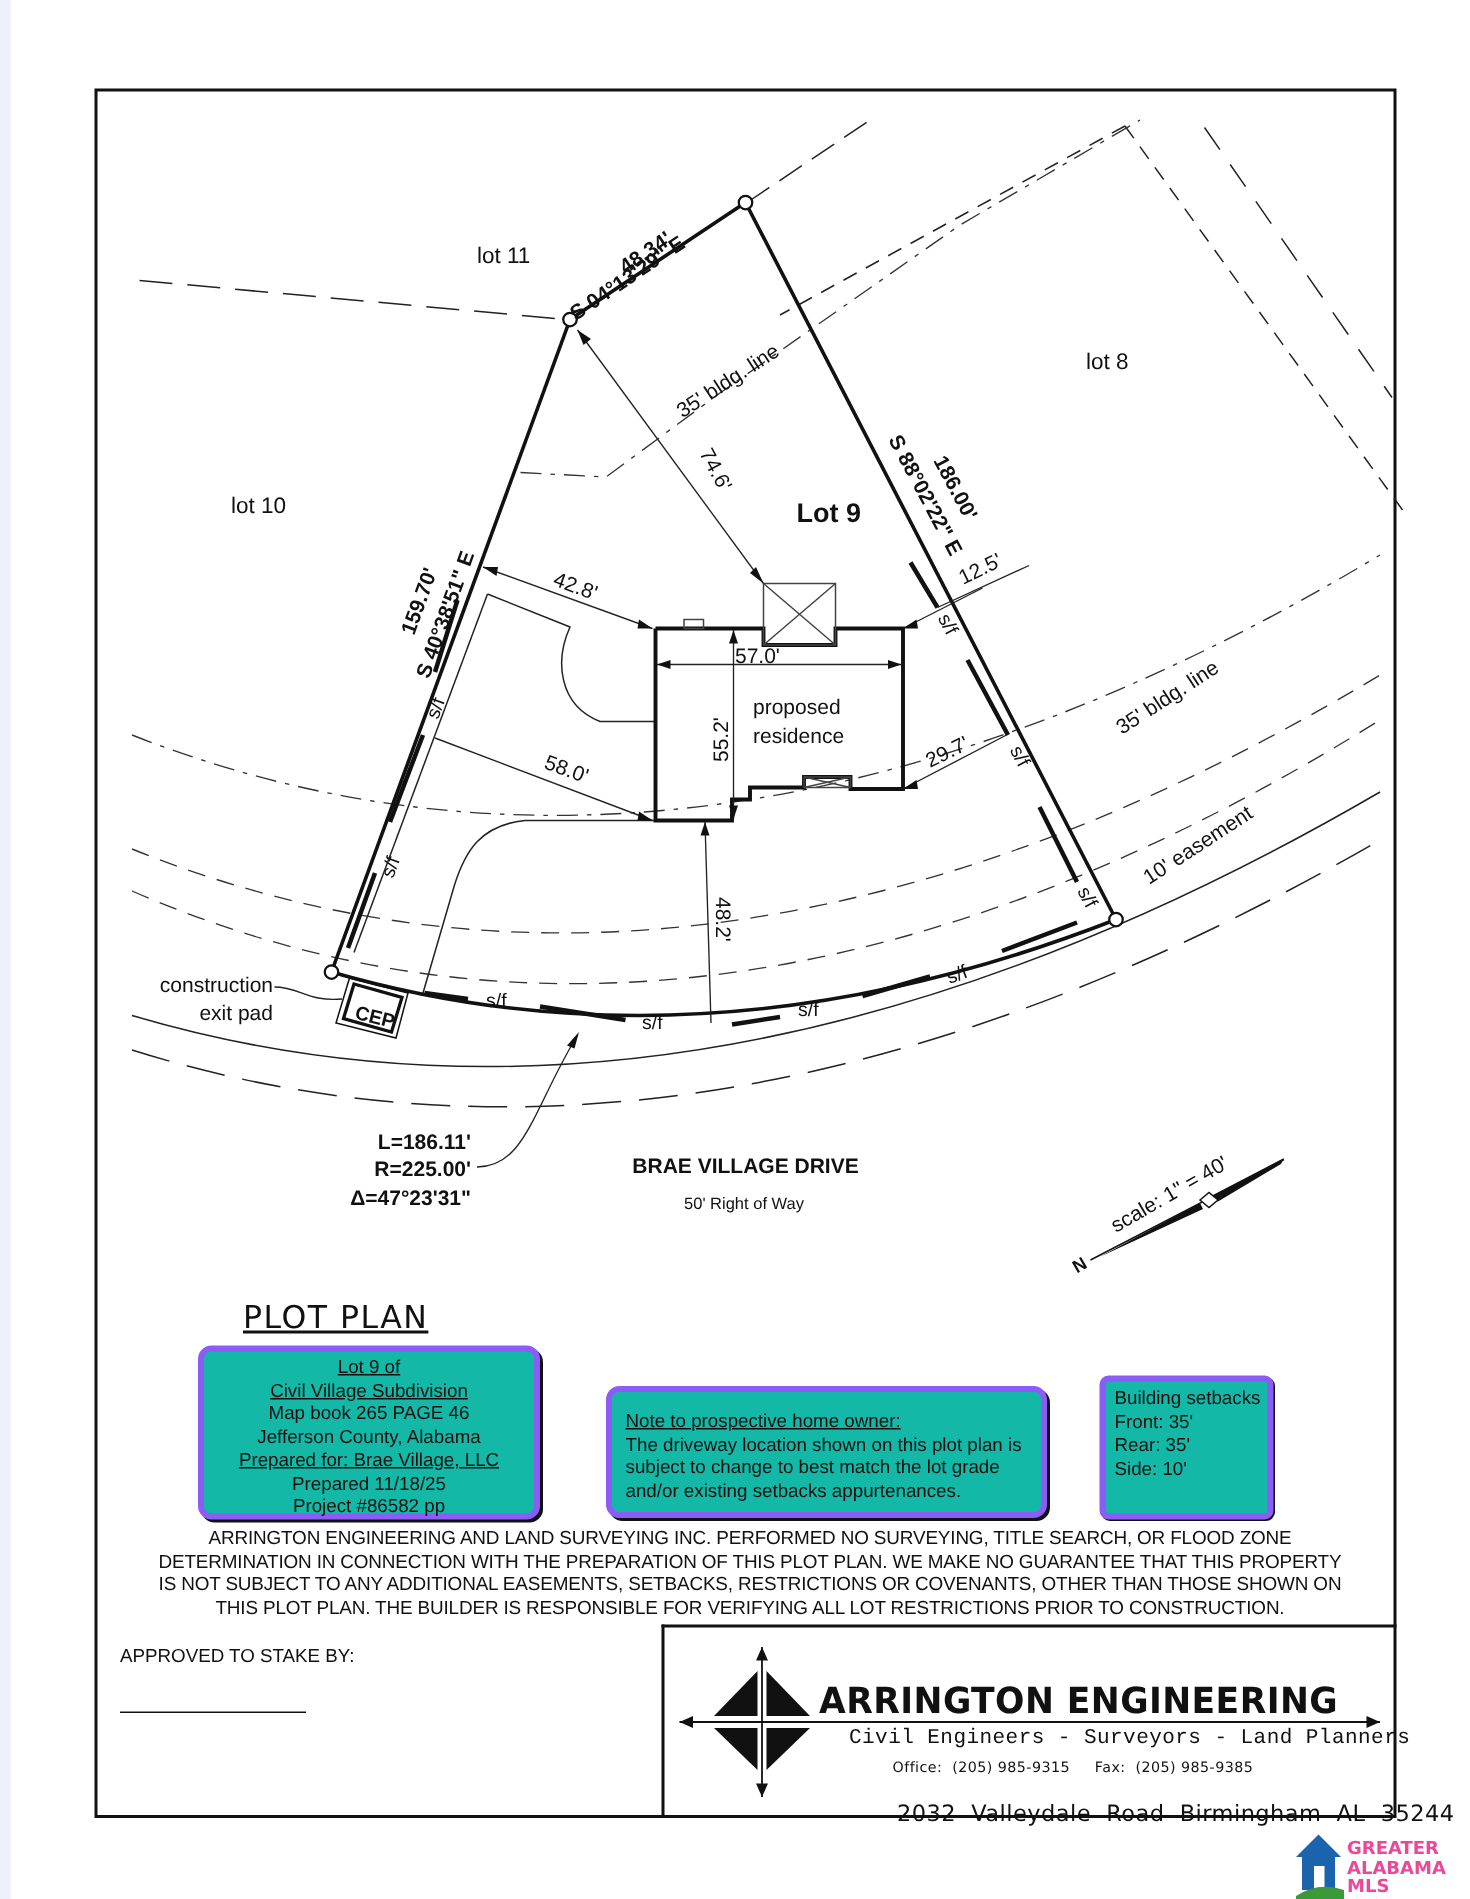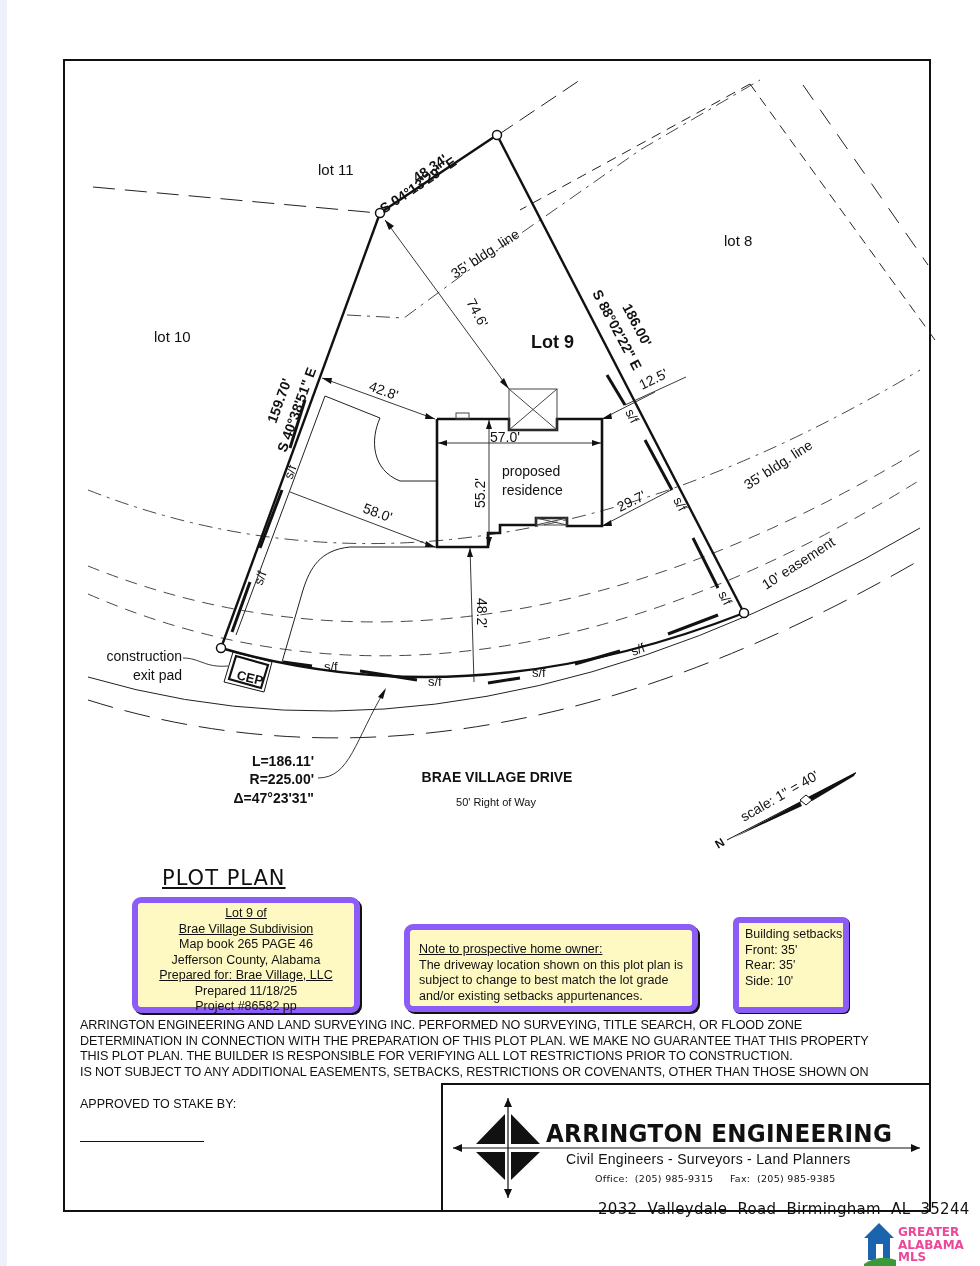--- a/index.html
+++ b/index.html
@@ -3,31 +3,31 @@
   <meta charset="utf-8">
   <style>
     html, body { margin: 0; padding: 0; background: #ffffff; }
     body { width: 980px; height: 1266px; position: relative; overflow: hidden; font-family: "Liberation Sans", sans-serif; color: #111; }
     .left-strip { position: absolute; left: 0; top: 0; width: 7px; height: 1266px; background: #eef0fb; }
     .sheet { position: absolute; left: 63px; top: 59px; width: 868px; height: 1153px; border: 2px solid #111; box-sizing: border-box; }
     svg.drawing { position: absolute; left: 0; top: 0; }
     svg text { font-family: "Liberation Sans", sans-serif; fill: #111; }
     .abs { position: absolute; }
     .title-plot { left: 162px; top: 866px; font-family: "DejaVu Sans", sans-serif; font-weight: normal; font-size: 21px; letter-spacing: 1px; text-decoration: underline; text-underline-offset: 2px; }
-    .box { border: 6px solid #8b5cf6; border-radius: 9px; box-shadow: 2px 2px 0 #111; background: #fef9c3; box-sizing: border-box; }
+    .box { border: 4px solid #8b5cf6; border-radius: 9px; box-shadow: 2px 2px 0 #111; background: #14b8a6; box-sizing: border-box; }
     .info-box { left: 132px; top: 897px; width: 228px; height: 116px; text-align: center; font-size: 12.5px; line-height: 15.5px; padding-top: 3px; }
     .u { text-decoration: underline; }
     .note-box { left: 404px; top: 924px; width: 294px; height: 88px; font-size: 12.5px; line-height: 15.5px; padding: 12px 0 0 9px; }
     .setback-box { left: 733px; top: 917px; width: 116px; height: 96px; font-size: 12.5px; line-height: 15.5px; padding: 4px 0 0 6px; border-radius: 6px; box-shadow: 1px 1px 0 #111; }
-    .disclaimer { left: 80px; top: 1018px; width: 840px; font-size: 12.6px; line-height: 15.6px; letter-spacing: -0.1px; }
+    .disclaimer { left: 80px; top: 1018px; width: 840px; font-size: 12.6px; line-height: 15.6px; letter-spacing: -0.1px; text-align: center; }
     .approved { left: 80px; top: 1097px; font-size: 12.5px; }
     .sigline { left: 80px; top: 1141px; width: 124px; border-top: 1px solid #111; }
     .logo-box { left: 441px; top: 1083px; width: 490px; height: 129px; border-left: 2px solid #111; border-top: 2px solid #111; box-sizing: border-box; }
     .firm-name { left: 546px; top: 1120px; font-family: "DejaVu Sans", sans-serif; font-weight: bold; font-size: 24px; letter-spacing: 0.3px; transform: scaleX(0.96); transform-origin: left center; }
-    .firm-tag { left: 566px; top: 1151px; font-family: Liberation Sans, sans-serif; font-size: 14px; letter-spacing: 0.3px; }
+    .firm-tag { left: 566px; top: 1151px; font-family: Liberation Mono, monospace; font-size: 14px; letter-spacing: 0.3px; }
     .firm-phone { left: 595px; top: 1173px; font-family: "DejaVu Sans", sans-serif; font-size: 9.5px; letter-spacing: 0.3px; white-space: pre; }
     .firm-addr { left: 598px; top: 1200px; font-family: "DejaVu Sans", sans-serif; font-size: 15px; letter-spacing: 0.3px; white-space: pre; }
     .mls-logo { left: 862px; top: 1220px; width: 118px; height: 46px; }
     .mls-text { position: absolute; left: 36px; top: 6px; font-family: "DejaVu Sans", sans-serif; font-weight: bold; font-size: 12px; line-height: 12.5px; color: #ec4899; }
   </style>
 </head>
 <body>
 
 <div class="left-strip"></div>
 <div class="sheet"></div>
@@ -207,21 +207,21 @@
     <polygon points="511,1144 540,1144 511,1114" fill="#111"></polygon>
     <polygon points="476,1152 505,1152 505,1180" fill="#111"></polygon>
     <polygon points="511,1152 540,1152 511,1180" fill="#111"></polygon>
   </g>
 </svg>
 
 <div class="abs title-plot">PLOT PLAN</div>
 
 <div class="abs box info-box">
   <div class="u">Lot 9 of</div>
-  <div class="u">Brae Village Subdivision</div>
+  <div class="u">Civil Village Subdivision</div>
   <div>Map book 265 PAGE 46</div>
   <div>Jefferson County, Alabama</div>
   <div class="u">Prepared for: Brae Village, LLC</div>
   <div>Prepared 11/18/25</div>
   <div>Project #86582 pp</div>
 </div>
 
 <div class="abs box note-box">
   <div class="u">Note to prospective home owner:</div>
   <div>The driveway location shown on this plot plan is</div>
@@ -232,22 +232,22 @@
 <div class="abs box setback-box">
   <div>Building setbacks</div>
   <div>Front: 35'</div>
   <div>Rear: 35'</div>
   <div>Side: 10'</div>
 </div>
 
 <div class="abs disclaimer">
   <div>ARRINGTON ENGINEERING AND LAND SURVEYING INC. PERFORMED NO SURVEYING, TITLE SEARCH, OR FLOOD ZONE</div>
   <div>DETERMINATION IN CONNECTION WITH THE PREPARATION OF THIS PLOT PLAN. WE MAKE NO GUARANTEE THAT THIS PROPERTY</div>
+  <div>IS NOT SUBJECT TO ANY ADDITIONAL EASEMENTS, SETBACKS, RESTRICTIONS OR COVENANTS, OTHER THAN THOSE SHOWN ON</div>
   <div>THIS PLOT PLAN. THE BUILDER IS RESPONSIBLE FOR VERIFYING ALL LOT RESTRICTIONS PRIOR TO CONSTRUCTION.</div>
-  <div>IS NOT SUBJECT TO ANY ADDITIONAL EASEMENTS, SETBACKS, RESTRICTIONS OR COVENANTS, OTHER THAN THOSE SHOWN ON</div>
 </div>
 
 <div class="abs approved">APPROVED TO STAKE BY:</div>
 <div class="abs sigline"></div>
 
 <div class="abs logo-box"></div>
 <div class="abs firm-name">ARRINGTON ENGINEERING</div>
 <div class="abs firm-tag">Civil Engineers - Surveyors - Land Planners</div>
 <div class="abs firm-phone">Office:  (205) 985-9315     Fax:  (205) 985-9385</div>
 <div class="abs firm-addr">2032  Valleydale  Road  Birmingham  AL  35244</div>

